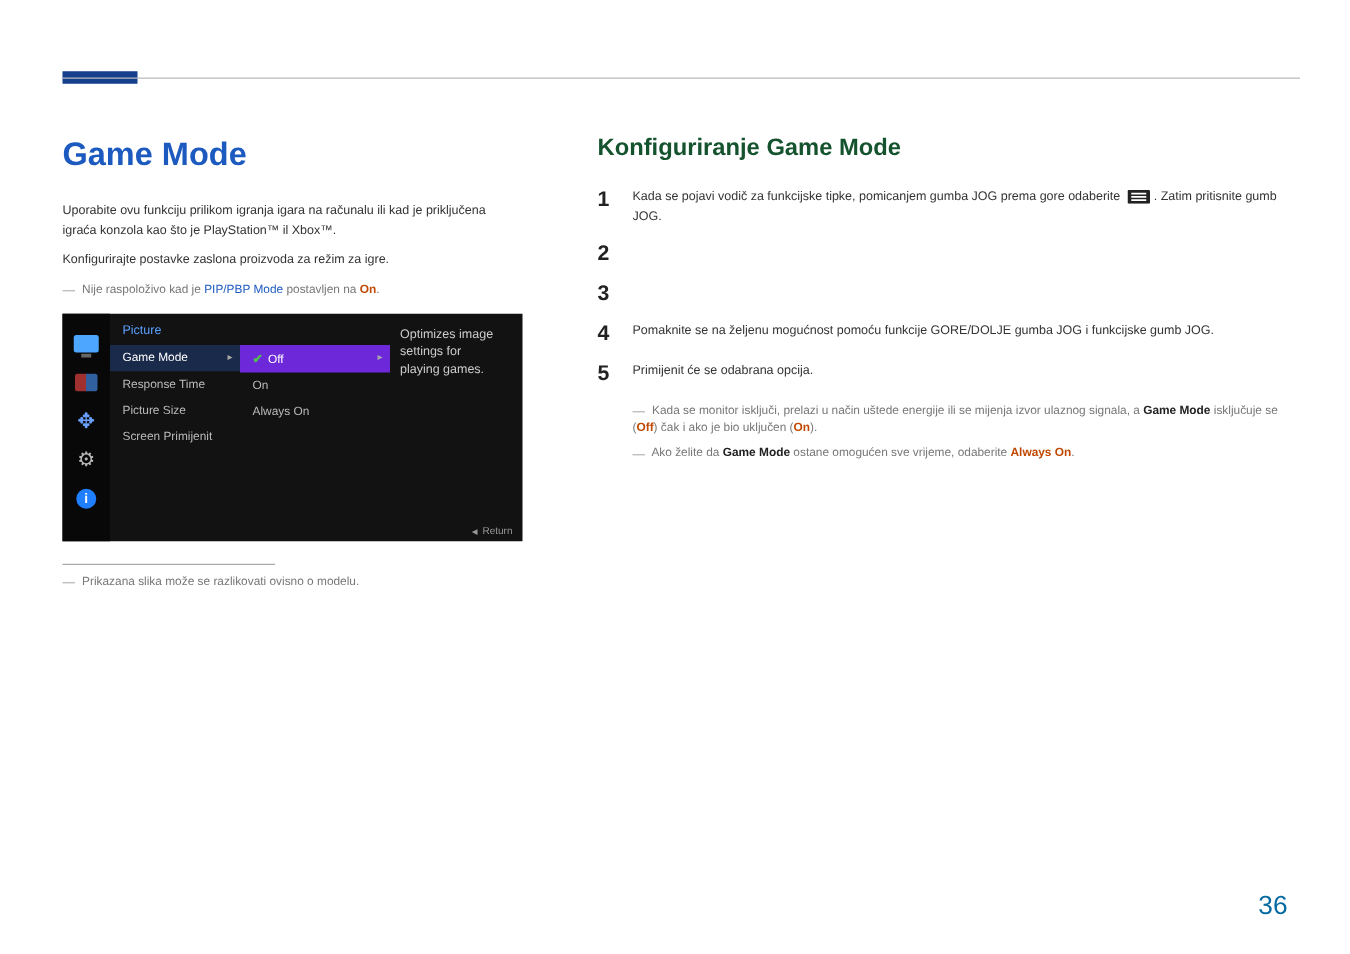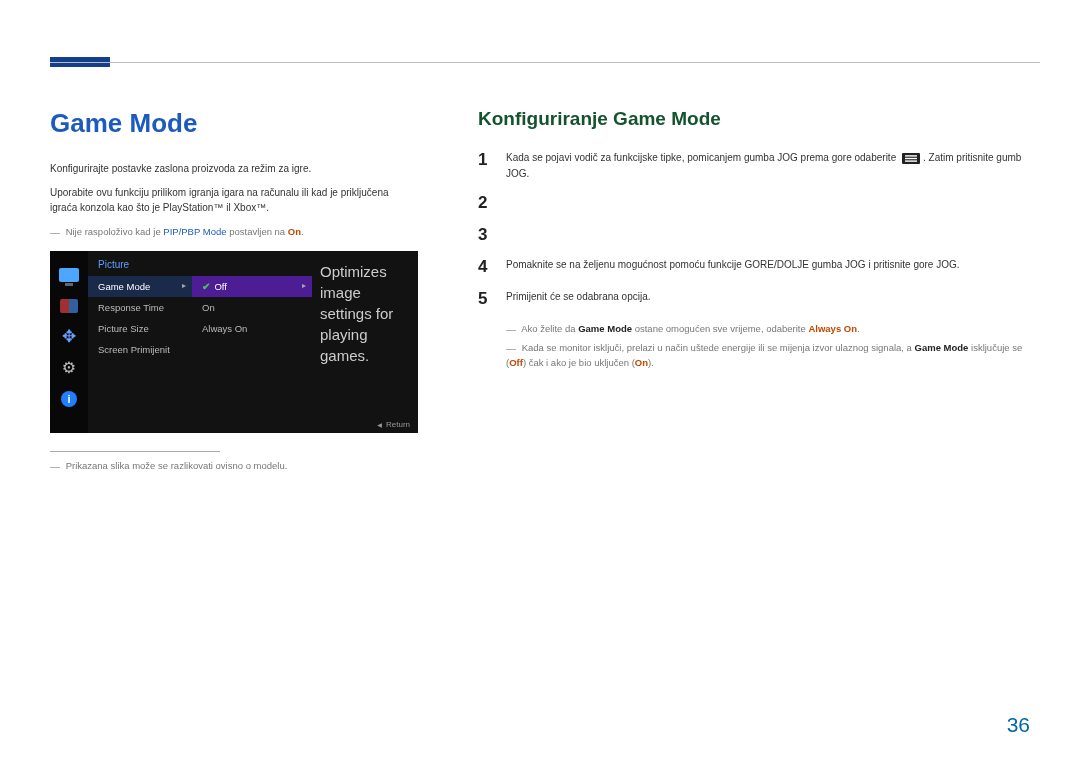--- a/index.html
+++ b/index.html
@@ -151,31 +151,31 @@
     background: #1a2a4a;
     color: #fff;
   }
   .osd-item.selected::after {
     content: "▸";
     position: absolute;
     right: 6px;
     color: #aaa;
     font-size: 8px;
   }
-  .osd-col2 .osd-item.selected { background: #4c1d95; }
+  .osd-col2 .osd-item.selected { background: #6d28d9; }
   .check {
     color: #50c050;
     font-weight: bold;
     margin-right: 4px;
     font-size: 10px;
   }
   .osd-desc {
     flex: 1;
     padding: 10px 22px 6px 8px;
-    font-size: 15px;
+    font-size: 10px;
     line-height: 1.4;
     color: #ccc;
   }
   .osd-footer {
     position: absolute;
     bottom: 4px;
     right: 8px;
     font-size: 8px;
     color: #999;
   }
@@ -212,22 +212,22 @@
 </style>
 </head>
 <body>
 
 <div class="accent-bar"></div>
 <div class="top-bar"></div>
 
 <div class="page">
   <div class="col-left">
     <h1 class="main-title">Game Mode</h1>
+    <p class="intro-text">Uporabite ovu funkciju prilikom igranja igara na računalu ili kad je priključena igraća konzola kao što je PlayStation™ il Xbox™.</p>
     <p class="intro-text">Konfigurirajte postavke zaslona proizvoda za režim za igre.</p>
-    <p class="intro-text">Uporabite ovu funkciju prilikom igranja igara na računalu ili kad je priključena igraća konzola kao što je PlayStation™ il Xbox™.</p>
     <p class="note-text">
       <span class="note-prefix">―</span>
       <span>Nije raspoloživo kad je </span>
       <span class="highlight-blue">PIP/PBP Mode</span>
       <span> postavljen na </span>
       <span class="highlight-orange">On</span><span>.</span>
     </p>
 
     <div class="osd">
       <div class="osd-icons">
@@ -291,35 +291,35 @@
       <div class="step-row">
         <div class="step-num">2</div>
       </div>
 
       <div class="step-row">
         <div class="step-num">3</div>
       </div>
 
       <div class="step-row">
         <div class="step-num">4</div>
-        <div class="step-text">Pomaknite se na željenu mogućnost pomoću funkcije GORE/DOLJE gumba JOG i pritisnite gore JOG.</div>
+        <div class="step-text">Pomaknite se na željenu mogućnost pomoću funkcije GORE/DOLJE gumba JOG i funkcijske gumb JOG.</div>
       </div>
 
       <div class="step-row">
         <div class="step-num">5</div>
         <div class="step-text">Primijenit će se odabrana opcija.</div>
       </div>
     </div>
 
     <div class="trailing-notes">
+      <p class="note-text">
+        <span class="note-prefix">―</span>
+        <span>Kada se monitor isključi, prelazi u način uštede energije ili se mijenja izvor ulaznog signala, a </span><span class="highlight-bold">Game Mode</span><span> isključuje se (</span><span class="highlight-orange">Off</span><span>) čak i ako je bio uključen (</span><span class="highlight-orange">On</span><span>).</span>
+      </p>
       <p class="note-text">
         <span class="note-prefix">―</span>
         <span>Ako želite da </span><span class="highlight-bold">Game Mode</span><span> ostane omogućen sve vrijeme, odaberite </span><span class="highlight-orange">Always On</span><span>.</span>
       </p>
-      <p class="note-text">
-        <span class="note-prefix">―</span>
-        <span>Kada se monitor isključi, prelazi u način uštede energije ili se mijenja izvor ulaznog signala, a </span><span class="highlight-bold">Game Mode</span><span> isključuje se (</span><span class="highlight-orange">Off</span><span>) čak i ako je bio uključen (</span><span class="highlight-orange">On</span><span>).</span>
-      </p>
     </div>
   </div>
 </div>
 
 <div class="page-number">36</div>
 
 </body></html>

